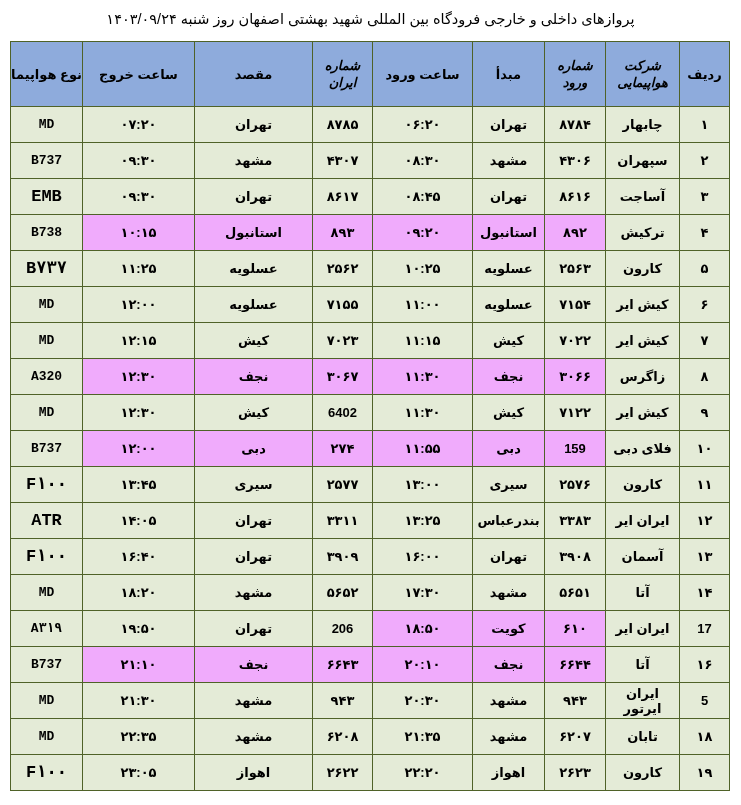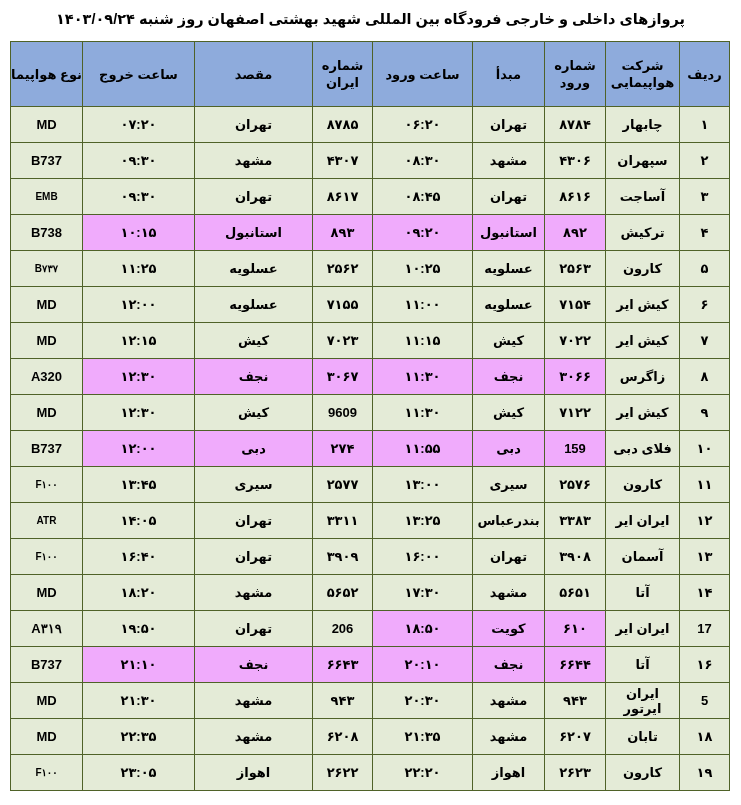--- a/index.html
+++ b/index.html
@@ -21,21 +21,21 @@
     height: 805px;
     background: #ffffff;
   }
   #board-title {
     position: absolute;
     top: 9px;
     right: 8px;
     left: 8px;
     text-align: center;
     font-size: 14.5px;
-    font-weight: bold;
+    font-weight: normal;
     letter-spacing: 0px;
     line-height: 20px;
     direction: rtl;
     white-space: nowrap;
   }
   #flight-table-wrap {
     position: absolute;
     top: 41px;
     right: 11px;
     left: 11px;
@@ -75,31 +75,32 @@
   col.c-airline  { width: 74px; }
   col.c-arrno    { width: 61px; }
   col.c-origin   { width: 72px; }
   col.c-arrtime  { width: 100px; }
   col.c-depno    { width: 60px; }
   col.c-dest     { width: 118px; }
   col.c-deptime  { width: 112px; }
   col.c-aircraft { width: 72px; }
 
   td.aircraft-cell {
-    font-family: Liberation Sans, sans-serif;
+    font-family: Liberation Mono, monospace;
     font-size: 14px;
     font-weight: bold;
     direction: ltr;
   }
   td.aircraft-cell.small {
-    font-size: 10px;
+    font-size: 17px;
   }
   .hdr-two-line {
     display: block;
     line-height: 17px;
+    font-style: italic;
   }
 </style>
 </head>
 <body>
 
 <div id="page">
 
   <div id="board-title">پروازهای داخلی و خارجی فرودگاه بین المللی شهید بهشتی اصفهان روز  شنبه  ۱۴۰۳/۰۹/۲۴</div>
 
   <div id="flight-table-wrap">
@@ -237,21 +238,21 @@
             <td class="hl">نجف</td>
             <td class="hl">۱۲:۳۰</td>
             <td class="aircraft-cell">A320</td>
           </tr>
           <tr>
             <td>۹</td>
             <td>کیش ایر</td>
             <td>۷۱۲۲</td>
             <td>کیش</td>
             <td>۱۱:۳۰</td>
-            <td>9609</td>
+            <td>6402</td>
             <td>کیش</td>
             <td>۱۲:۳۰</td>
             <td class="aircraft-cell">MD</td>
           </tr>
           <tr>
             <td>۱۰</td>
             <td>فلای دبی</td>
             <td class="hl">159</td>
             <td class="hl">دبی</td>
             <td class="hl">۱۱:۵۵</td>

